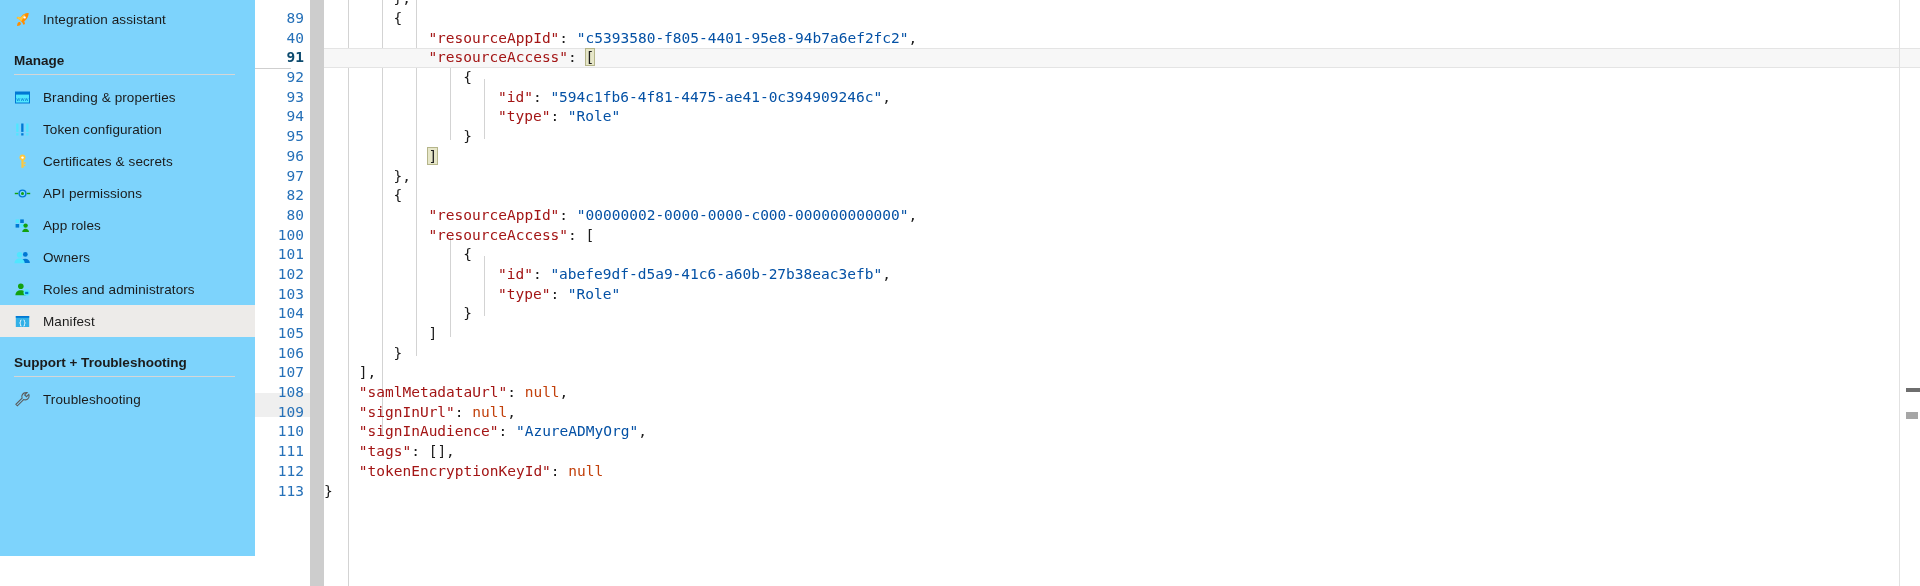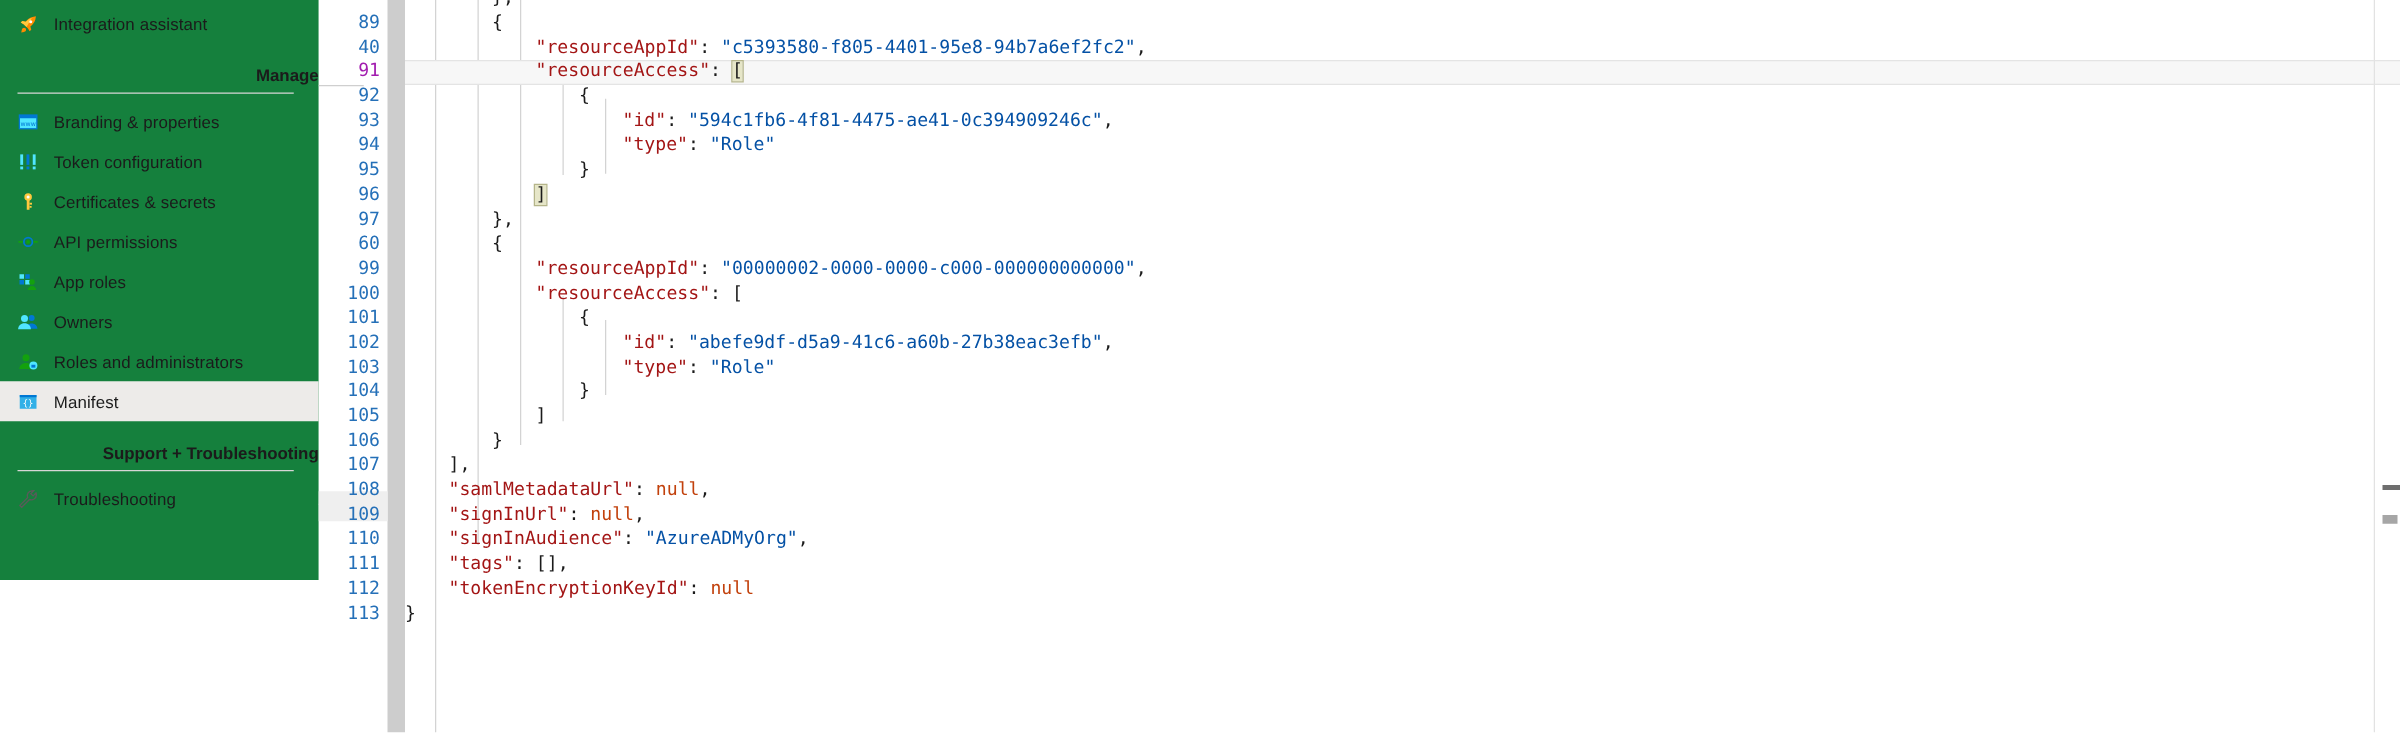--- a/index.html
+++ b/index.html
@@ -6,26 +6,25 @@
   html, body {
     width: 1920px; height: 586px;
     background: #ffffff;
     font-family: "Liberation Sans", sans-serif;
     overflow: hidden;
   }
   .app { display: flex; width: 1920px; height: 586px; position: relative; }
 
   
   .sidebar {
-    width: 255px; min-width: 255px; height: 464px;
-    background: #15803d;
+    width: 255px; min-width: 255px; height: 556px;
+    background: #7dd3fc;
     position: relative;
     padding-top: 0px;
     overflow: hidden;
-    text-align: right;
   }
   .nav-item {
     display: flex; align-items: center;
     height: 32px;
     padding-left: 14px;
     gap: 12px;
     cursor: pointer;
     font-size: 13.5px;
     color: #1b1b1b;
   }
@@ -68,21 +67,21 @@
     font-size: 14.5px;
     line-height: 19.7px;
   }
   .line {
     position: relative;
     height: 19.7px;
     white-space: pre;
     display: flex;
     align-items: center;
   }
-  .line.active .lnum { color: #a21caf; font-weight: 400; }
+  .line.active .lnum { color: #0c4a6e; font-weight: 700; }
   .line.active .content-pad {
     background: #f7f7f7;
     border-top: 1px solid #e4e4e4;
     border-bottom: 1px solid #e4e4e4;
   }
   .lnum {
     position: absolute; left: 0; top: 0;
     width: 55px; text-align: right;
     padding-right: 6px;
     color: #2570b8;
@@ -294,22 +293,22 @@
         <div class="line" style="height: 9px; overflow: hidden;"><span class="ctext tok-punc" style="left: 138.6px; top: -11px;">},</span></div>
         <div class="line"><div class="content-pad"></div><span class="lnum">89</span><span class="ctext" style="left: 138.6px;"><span class="tok-punc">{</span></span></div>
         <div class="line"><div class="content-pad"></div><span class="lnum">40</span><span class="ctext" style="left: 173.4px;"><span class="tok-key">"resourceAppId"</span><span class="tok-punc">: </span><span class="tok-str">"c5393580-f805-4401-95e8-94b7a6ef2fc2"</span><span class="tok-punc">,</span></span></div>
         <div class="line active"><div class="content-pad"></div><span class="lnum">91</span><span class="ctext" style="left: 173.4px;"><span class="tok-key">"resourceAccess"</span><span class="tok-punc">: </span><span class="tok-punc brk">[</span></span></div>
         <div class="line"><div class="content-pad"></div><span class="lnum">92</span><span class="ctext" style="left: 208.2px;"><span class="tok-punc">{</span></span></div>
         <div class="line"><div class="content-pad"></div><span class="lnum">93</span><span class="ctext" style="left: 243px;"><span class="tok-key">"id"</span><span class="tok-punc">: </span><span class="tok-str">"594c1fb6-4f81-4475-ae41-0c394909246c"</span><span class="tok-punc">,</span></span></div>
         <div class="line"><div class="content-pad"></div><span class="lnum">94</span><span class="ctext" style="left: 243px;"><span class="tok-key">"type"</span><span class="tok-punc">: </span><span class="tok-str">"Role"</span></span></div>
         <div class="line"><div class="content-pad"></div><span class="lnum">95</span><span class="ctext" style="left: 208.2px;"><span class="tok-punc">}</span></span></div>
         <div class="line"><div class="content-pad"></div><span class="lnum">96</span><span class="ctext" style="left: 173.4px;"><span class="tok-punc brk">]</span></span></div>
         <div class="line"><div class="content-pad"></div><span class="lnum">97</span><span class="ctext" style="left: 138.6px;"><span class="tok-punc">},</span></span></div>
-        <div class="line"><div class="content-pad"></div><span class="lnum">60</span><span class="ctext" style="left: 138.6px;"><span class="tok-punc">{</span></span></div>
-        <div class="line"><div class="content-pad"></div><span class="lnum">99</span><span class="ctext" style="left: 173.4px;"><span class="tok-key">"resourceAppId"</span><span class="tok-punc">: </span><span class="tok-str">"00000002-0000-0000-c000-000000000000"</span><span class="tok-punc">,</span></span></div>
+        <div class="line"><div class="content-pad"></div><span class="lnum">82</span><span class="ctext" style="left: 138.6px;"><span class="tok-punc">{</span></span></div>
+        <div class="line"><div class="content-pad"></div><span class="lnum">80</span><span class="ctext" style="left: 173.4px;"><span class="tok-key">"resourceAppId"</span><span class="tok-punc">: </span><span class="tok-str">"00000002-0000-0000-c000-000000000000"</span><span class="tok-punc">,</span></span></div>
         <div class="line"><div class="content-pad"></div><span class="lnum">100</span><span class="ctext" style="left: 173.4px;"><span class="tok-key">"resourceAccess"</span><span class="tok-punc">: </span><span class="tok-punc">[</span></span></div>
         <div class="line"><div class="content-pad"></div><span class="lnum">101</span><span class="ctext" style="left: 208.2px;"><span class="tok-punc">{</span></span></div>
         <div class="line"><div class="content-pad"></div><span class="lnum">102</span><span class="ctext" style="left: 243px;"><span class="tok-key">"id"</span><span class="tok-punc">: </span><span class="tok-str">"abefe9df-d5a9-41c6-a60b-27b38eac3efb"</span><span class="tok-punc">,</span></span></div>
         <div class="line"><div class="content-pad"></div><span class="lnum">103</span><span class="ctext" style="left: 243px;"><span class="tok-key">"type"</span><span class="tok-punc">: </span><span class="tok-str">"Role"</span></span></div>
         <div class="line"><div class="content-pad"></div><span class="lnum">104</span><span class="ctext" style="left: 208.2px;"><span class="tok-punc">}</span></span></div>
         <div class="line"><div class="content-pad"></div><span class="lnum">105</span><span class="ctext" style="left: 173.4px;"><span class="tok-punc">]</span></span></div>
         <div class="line"><div class="content-pad"></div><span class="lnum">106</span><span class="ctext" style="left: 138.6px;"><span class="tok-punc">}</span></span></div>
         <div class="line"><div class="content-pad"></div><span class="lnum">107</span><span class="ctext" style="left: 103.8px;"><span class="tok-punc">],</span></span></div>
         <div class="line"><div class="content-pad"></div><span class="lnum">108</span><span class="ctext" style="left: 103.8px;"><span class="tok-key">"samlMetadataUrl"</span><span class="tok-punc">: </span><span class="tok-kw">null</span><span class="tok-punc">,</span></span></div>
         <div class="line"><div class="content-pad"></div><span class="lnum">109</span><span class="ctext" style="left: 103.8px;"><span class="tok-key">"signInUrl"</span><span class="tok-punc">: </span><span class="tok-kw">null</span><span class="tok-punc">,</span></span></div>

